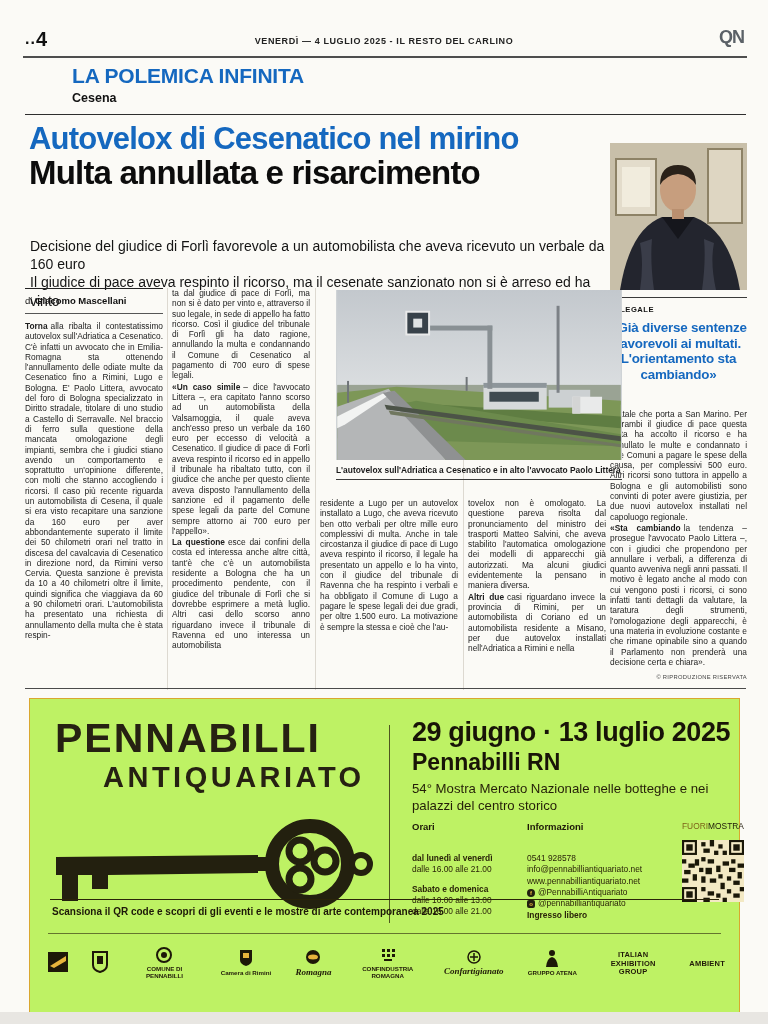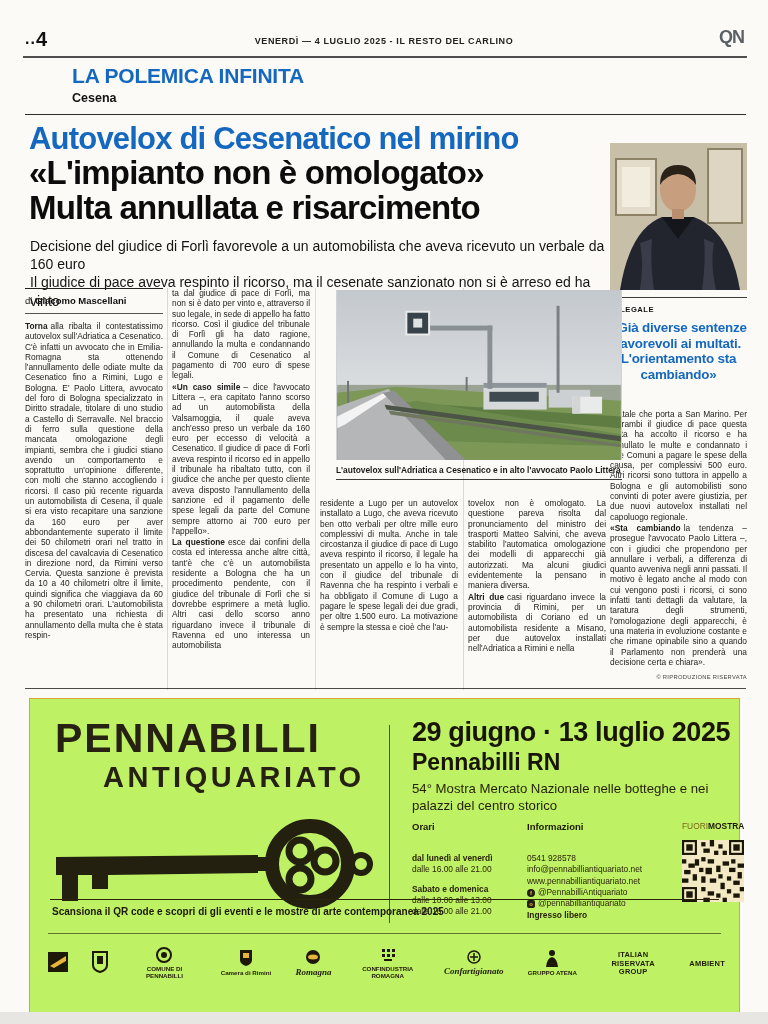--- a/index.html
+++ b/index.html
@@ -68,21 +68,21 @@
   .ad-place{left:382px;top:50px;font-size:23px;font-weight:bold;color:#181407;}
   .ad-sub{left:382px;top:82px;width:330px;font-size:13.2px;line-height:1.25;color:#241f08;}
   .ad-col{position:absolute;top:122px;font-size:8.4px;line-height:1.35;color:#2a2409;}
   .ad-col .lbl{font-size:9.5px;font-weight:bold;margin-bottom:19px;color:#1d1808;}
   .ad-col .b{font-weight:bold;}
   .ad-col .grp{margin-bottom:8px;}
   .ac1{left:382px;width:108px;}
   .ac2{left:497px;width:145px;}
   .ac3{left:652px;width:80px;}
   .fuori{font-weight:normal;color:#7c6418;}
-  .mostra{font-weight:bold;color:#1d1808;}
+  .mostra{font-weight:normal;color:#1d1808;}
   .qr{margin-top:8px;width:62px;height:62px;display:block;}
   .soc{display:inline-block;width:8px;height:8px;border-radius:50%;background:#23200f;color:#e7b43c;font-size:6px;line-height:8px;text-align:center;font-weight:bold;vertical-align:0;margin-right:3px;}
   .soc.sq{border-radius:2px;}
   .ad-rule{left:20px;right:20px;top:200px;border-top:1.5px solid #2a2409;}
   .ad-scan{left:22px;top:207px;right:20px;font-size:10px;font-weight:bold;color:#1d1808;}
   .sponsor-rule{left:18px;right:18px;top:234px;border-top:1px solid rgba(40,33,10,.6);}
   .sponsors{left:18px;right:14px;top:240px;height:48px;display:flex;align-items:center;justify-content:space-between;}
   .sponsor{display:flex;flex-direction:column;align-items:center;max-width:64px;text-align:center;}
   .sponsor svg{display:block;}
   .sponsor .slabel{font-size:6.2px;font-weight:bold;color:#201a08;line-height:1.15;margin-top:2px;}
@@ -102,21 +102,20 @@
   <div class="abs date-line">VENERDÌ — 4 LUGLIO 2025 - IL RESTO DEL CARLINO</div>
   <div class="abs qn-logo">QN</div>
   <div class="abs header-rule"></div>
 
   <div class="abs kicker-title">LA POLEMICA INFINITA</div>
   <div class="abs kicker-loc">Cesena</div>
   <div class="abs kicker-rule"></div>
 
   <div class="abs headline">
     <div class="l1">Autovelox di Cesenatico nel mirino</div>
-    <div class="l2">«L'impianto non è omologato»</div>
     <div class="l3">Multa annullata e risarcimento</div>
   </div>
   <div class="abs standfirst">
     <div>Decisione del giudice di Forlì favorevole a un automobilista che aveva ricevuto un verbale da 160 euro</div>
     <div>Il giudice di pace aveva respinto il ricorso, ma il cesenate sanzionato non si è arreso ed ha vinto</div>
   </div>
 
   <div class="abs lawyer-photo">
     <svg viewBox="0 0 137 147">
       <rect width="137" height="147" fill="#c8bfa9"></rect>
@@ -374,21 +373,21 @@
         <span class="slabel script">Confartigianato</span>
       </div>
       <div class="sponsor">
         <svg width="16" height="18" viewBox="0 0 16 18">
             <circle cx="8" cy="4" r="3" fill="#1d1808"></circle>
             <path d="M2 18 Q3 9 8 8 Q13 9 14 18 Z" fill="#1d1808"></path>
           </svg>
         <span class="slabel">GRUPPO ATENA</span>
       </div>
       <div class="sponsor">
-        <span class="slabel big">ITALIAN RISERVATA GROUP</span>
+        <span class="slabel big">ITALIAN EXHIBITION GROUP</span>
       </div>
       <div class="sponsor">
         <span class="slabel big">AMBIENT</span>
       </div>
     </div>
   </div>
 
   <div class="abs bottom-bar"></div>
 
 </div>

